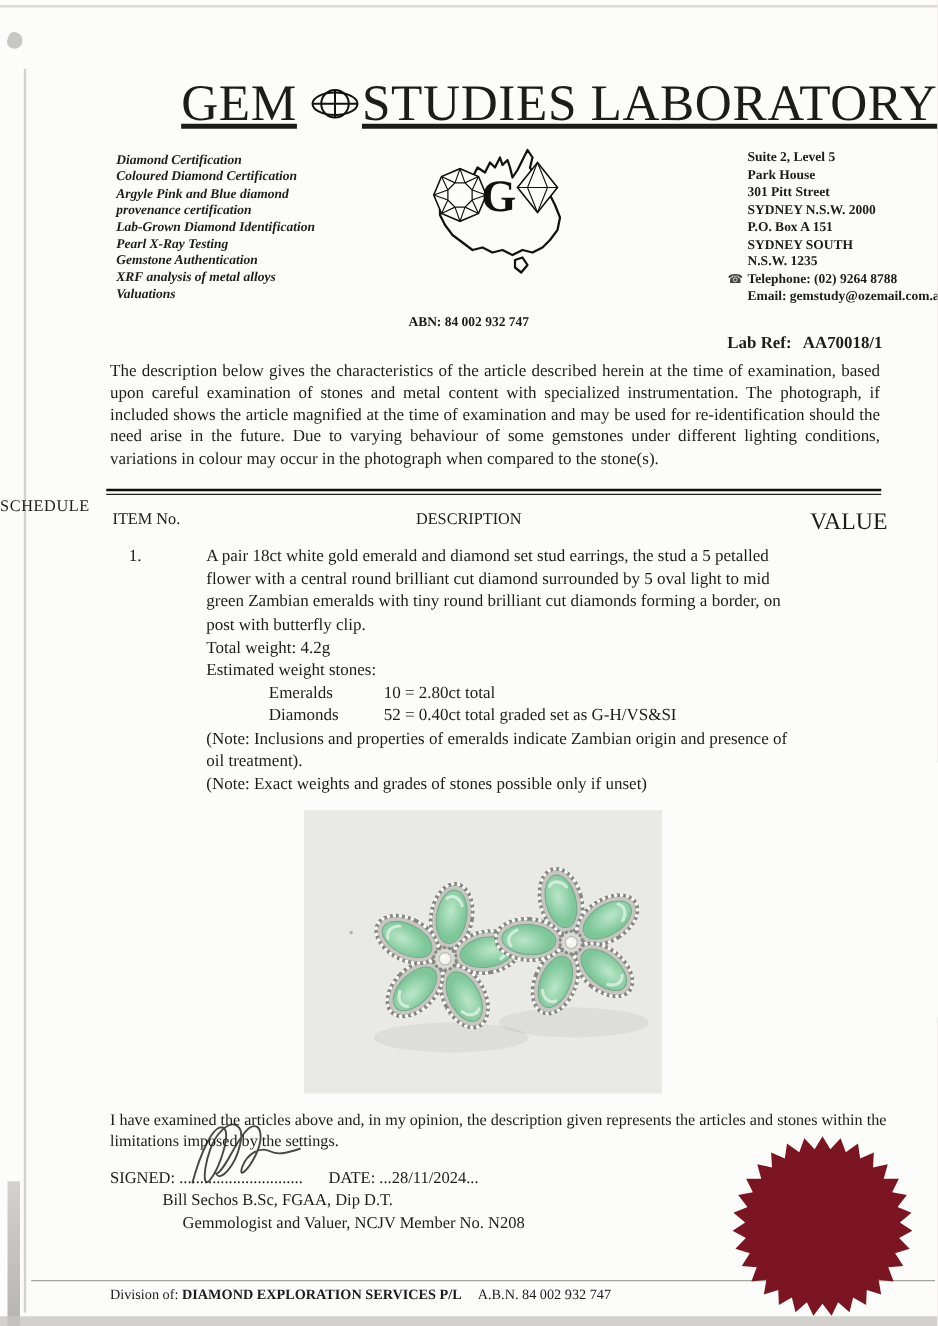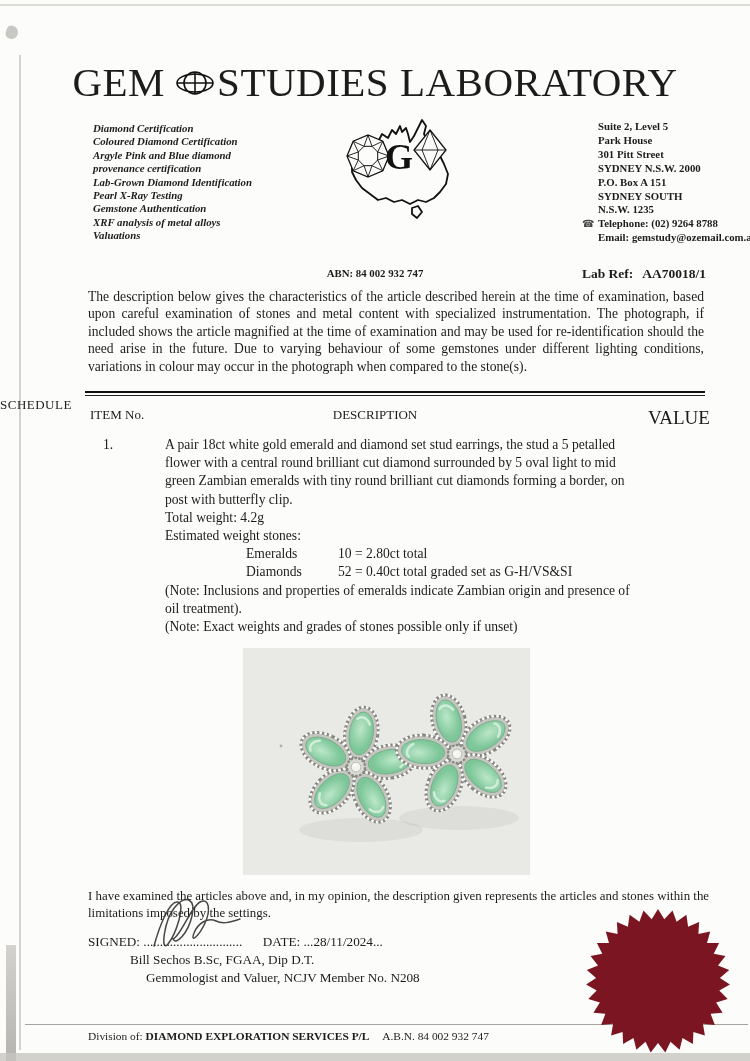--- a/index.html
+++ b/index.html
@@ -8,46 +8,46 @@
     background:#fcfcfa;overflow:hidden;
     font-family:"Liberation Serif", serif;color:#1c1c1c;
   }
   
   .scan-top-line{position:absolute;top:4px;left:0;width:750px;height:2px;background:#dddbd6;}
   .scan-left-line{position:absolute;top:55px;left:19px;width:2px;height:995px;background:#d4d2cc;}
   .scan-bl-band{position:absolute;left:6px;top:945px;width:10px;height:116px;background:linear-gradient(#bdbbb6,#8f8d88);opacity:.65;}
   .scan-speck{position:absolute;left:6px;top:26px;width:12px;height:13px;background:#9a9a95;border-radius:40% 60% 55% 45%;opacity:.55;transform:rotate(20deg);}
   .scan-bottom-strip{position:absolute;left:0;top:1053px;width:750px;height:8px;background:#c7c5c0;opacity:.8;}
 
-  .title{position:absolute;top:58px;left:0;width:750px;text-align:center;font-size:41px;letter-spacing:.5px;white-space:nowrap;}
+  .title{position:absolute;top:58px;left:0;width:750px;text-align:right;font-size:41px;letter-spacing:.5px;white-space:nowrap;text-decoration:underline;}
   .title .globe{display:inline-block;vertical-align:-4px;margin:0 2px 0 10px;}
 
   .services{position:absolute;left:93px;top:122px;font-size:10.8px;font-weight:bold;line-height:13.4px;font-style:italic;}
   .address{position:absolute;left:598px;top:120px;font-size:10.8px;font-weight:bold;line-height:13.9px;white-space:nowrap;}
   .address .tel-row{position:relative;}
   .address .tel-icon{position:absolute;left:-16px;top:0;font-size:10px;font-weight:normal;color:#444;}
 
   .logo{position:absolute;left:338px;top:116px;}
 
   .subtitle{position:absolute;top:233px;left:0;width:750px;text-align:center;font-size:14px;font-weight:bold;letter-spacing:.3px;}
-  .abn{position:absolute;top:252px;left:0;width:750px;text-align:center;font-size:10.8px;font-weight:bold;margin-top:15px;}
+  .abn{position:absolute;top:252px;left:0;width:750px;text-align:center;font-size:10.8px;font-weight:bold;}
   .labref{position:absolute;top:266px;right:44px;font-size:13.5px;font-weight:bold;}
   .labref .lbl{margin-right:9px;}
 
   .intro{position:absolute;left:88px;top:288px;width:616px;font-size:13.6px;line-height:17.4px;text-align:justify;}
 
   .schedule-h{position:absolute;top:397px;left:0;width:600px;font-size:13px;letter-spacing:.5px;}
   .rule-double{position:absolute;top:391px;left:85px;width:620px;height:2px;border-top:2px solid #0f0f0f;border-bottom:1px solid #222;}
   .col-item{position:absolute;top:407px;left:90px;font-size:13px;}
   .col-desc{position:absolute;top:407px;left:375px;transform:translateX(-50%);font-size:13px;}
   .col-value{position:absolute;top:407px;left:648px;font-size:19px;}
 
   .item-no{position:absolute;left:103px;top:437px;font-size:13.6px;}
   .item-body{position:absolute;left:165px;top:436px;width:482px;font-size:13.6px;line-height:18.2px;}
-  .stone-row{margin-left:81px;}
+  .stone-row{margin-left:50px;}
   .stone-row .sname{display:inline-block;width:92px;}
 
   .photo{position:absolute;left:243px;top:648px;width:287px;height:227px;}
 
   .declaration{position:absolute;left:88px;top:888px;width:630px;font-size:12.9px;line-height:17.2px;}
   .signed-row{position:absolute;left:88px;top:934px;font-size:13.2px;white-space:nowrap;}
   .signed-row .gap{display:inline-block;width:14px;}
   .sig-name{position:absolute;left:130px;top:952px;font-size:13.2px;}
   .sig-role{position:absolute;left:146px;top:970px;font-size:13.2px;}
   .signature-svg{position:absolute;left:148px;top:892px;z-index:3;}

